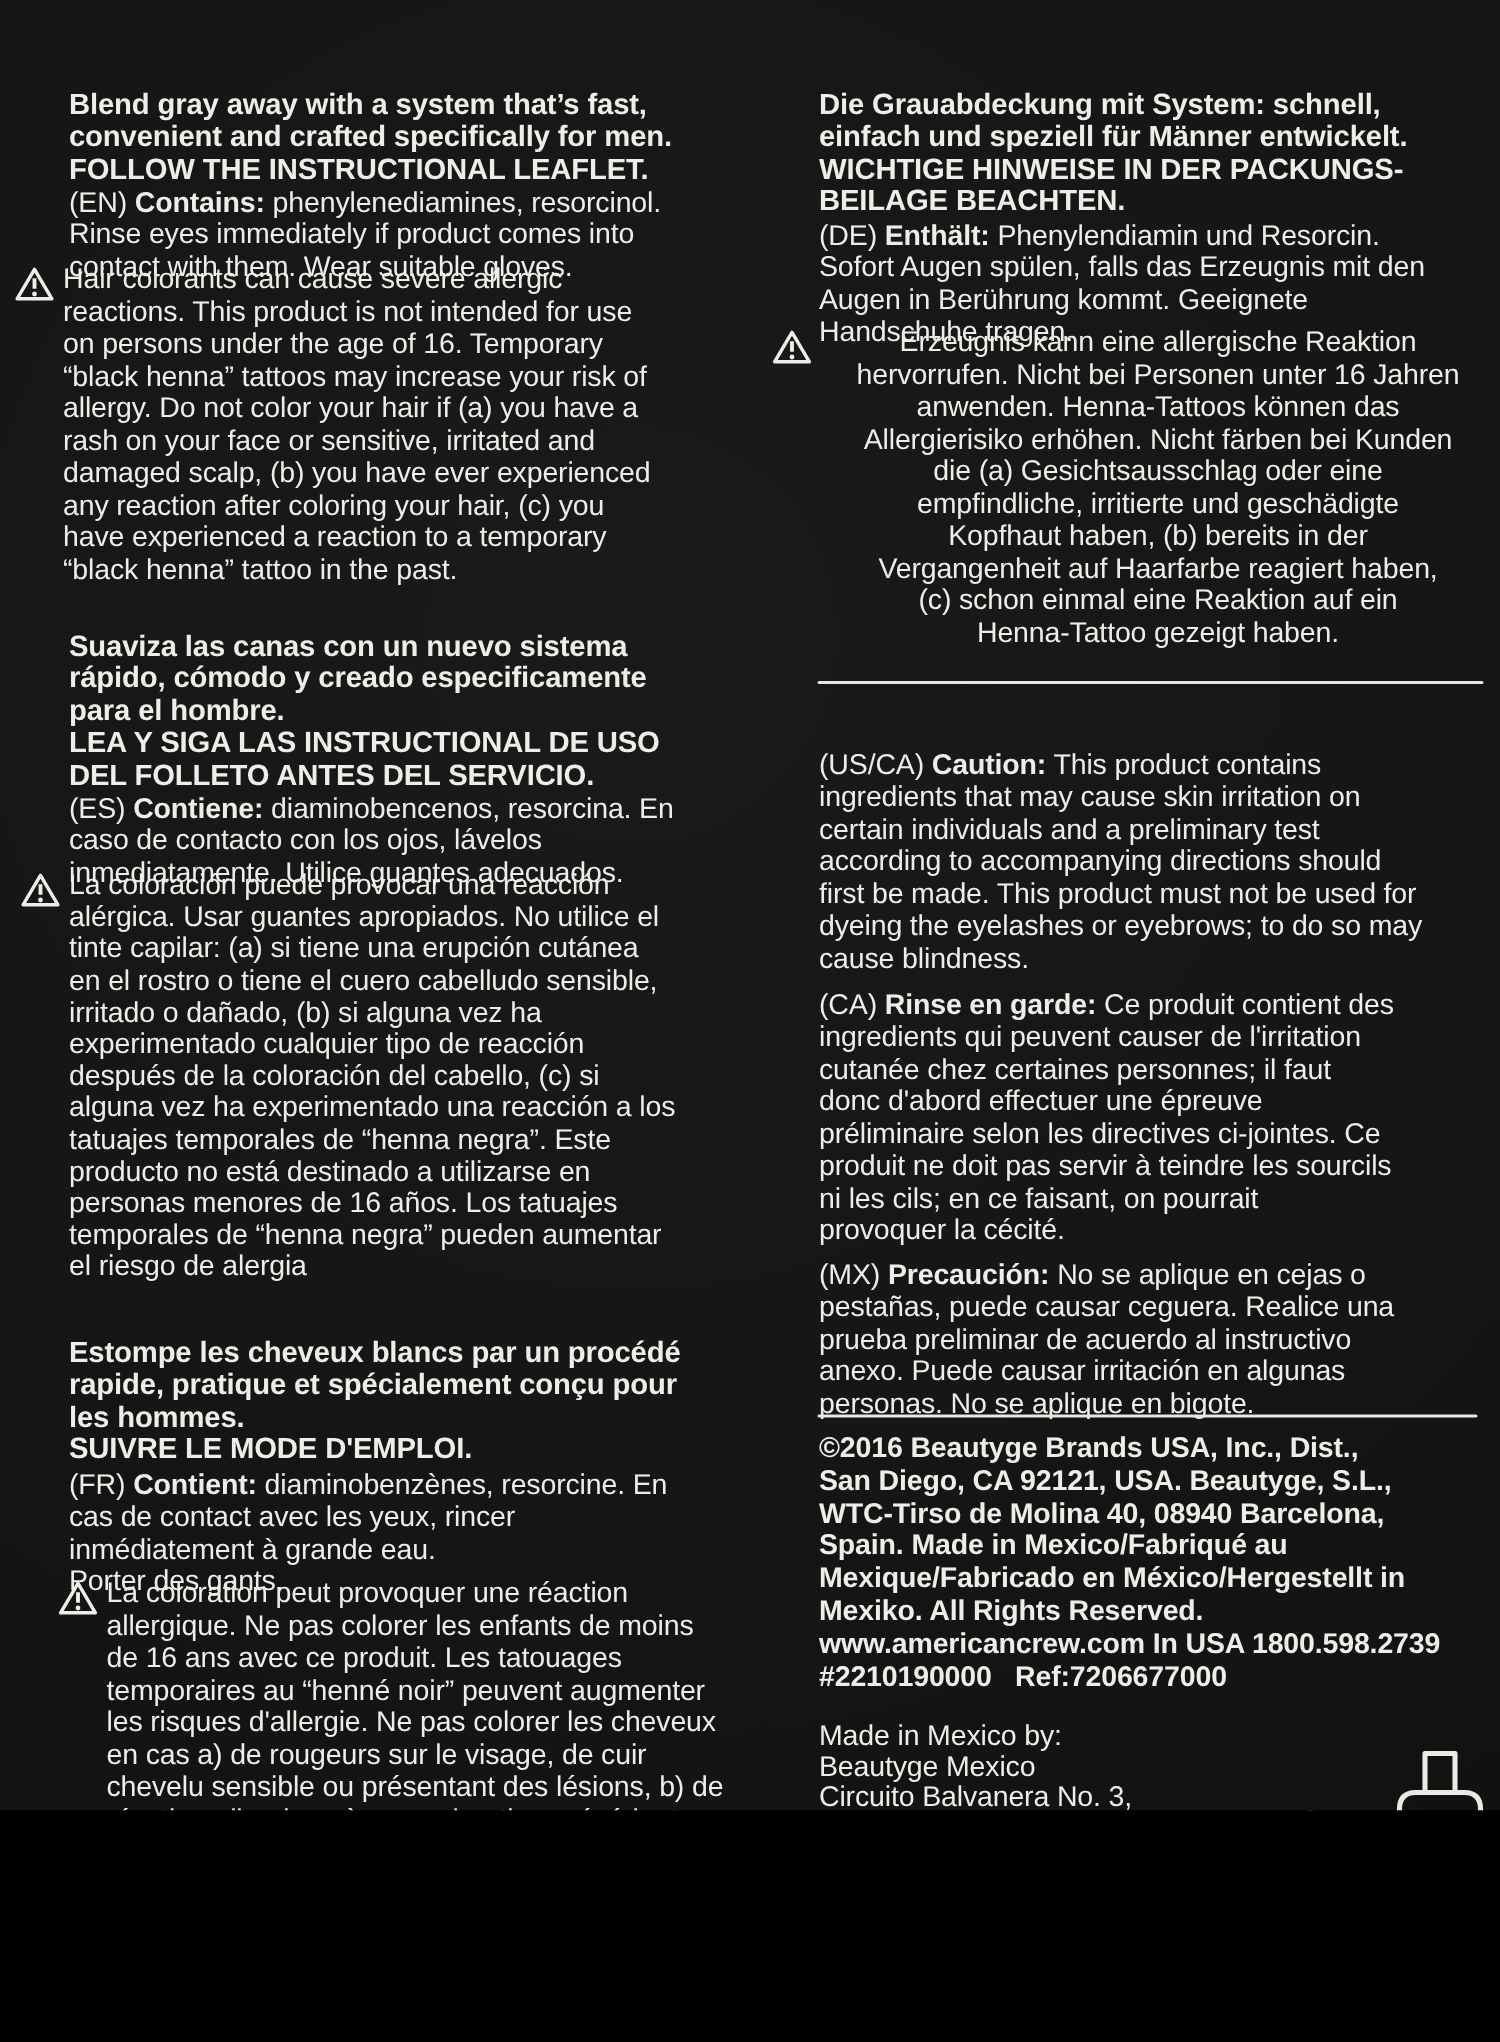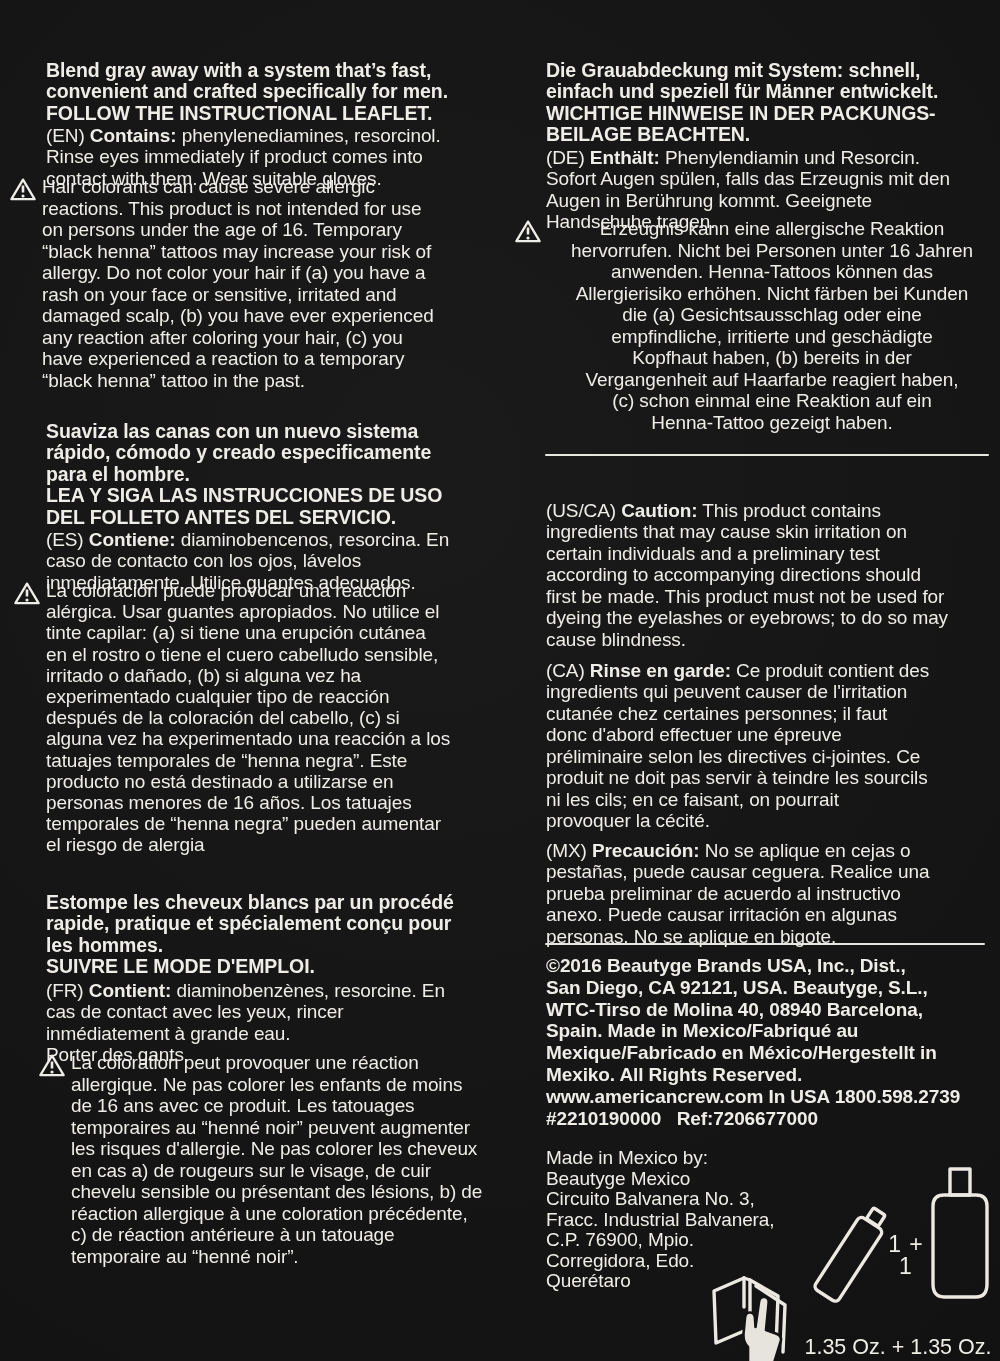--- a/index.html
+++ b/index.html
@@ -1,17 +1,17 @@
 <!DOCTYPE html>
 <html><head>
 <meta charset="utf-8">
 <style>
   html,body{margin:0;padding:0;background:#000;}
   .page{
-    position:relative;width:1000px;height:1361px;overflow:hidden;
+    position:relative;width:1000px;height:1207px;overflow:hidden;
     background:radial-gradient(150% 125% at 42% 35%, #1a1a1a 0%, #141414 50%, #0b0b0b 100%);
     color:#efede7;
     font-family:"Liberation Sans", sans-serif;
   }
   .blk{
     position:absolute;
     white-space:pre-line;
     font-size:19px;line-height:21.5px;letter-spacing:-0.1px;
   }
   .intro{font-weight:bold;font-size:19.5px;line-height:21.5px;}
@@ -58,21 +58,21 @@
 damaged scalp, (b) you have ever experienced
 any reaction after coloring your hair, (c) you
 have experienced a reaction to a temporary
 “black henna” tattoo in the past.</div>
   </div>
 
   <div class="blk intro" style="left:46px;top:399px;width:455px;">
     <span>Suaviza las canas con un nuevo sistema
 rápido, cómodo y creado especificamente
 para el hombre.</span>
-    <span class="b">LEA Y SIGA LAS INSTRUCCIONES DE USO
+    <span class="b">LEA Y SIGA LAS INSTRUCTIONAL DE USO
 DEL FOLLETO ANTES DEL SERVICIO.</span>
   </div>
   <div class="blk" style="left:46px;top:507px;width:455px;">
     <span>(ES) </span><span class="b">Contiene:</span><span> diaminobencenos, resorcina. En
 caso de contacto con los ojos, lávelos
 inmediatamente. Utilice guantes adecuados.</span>
   </div>
 
   <div class="warn-wrap" style="left:46px;top:580px;width:460px;">
     <span class="tri">

